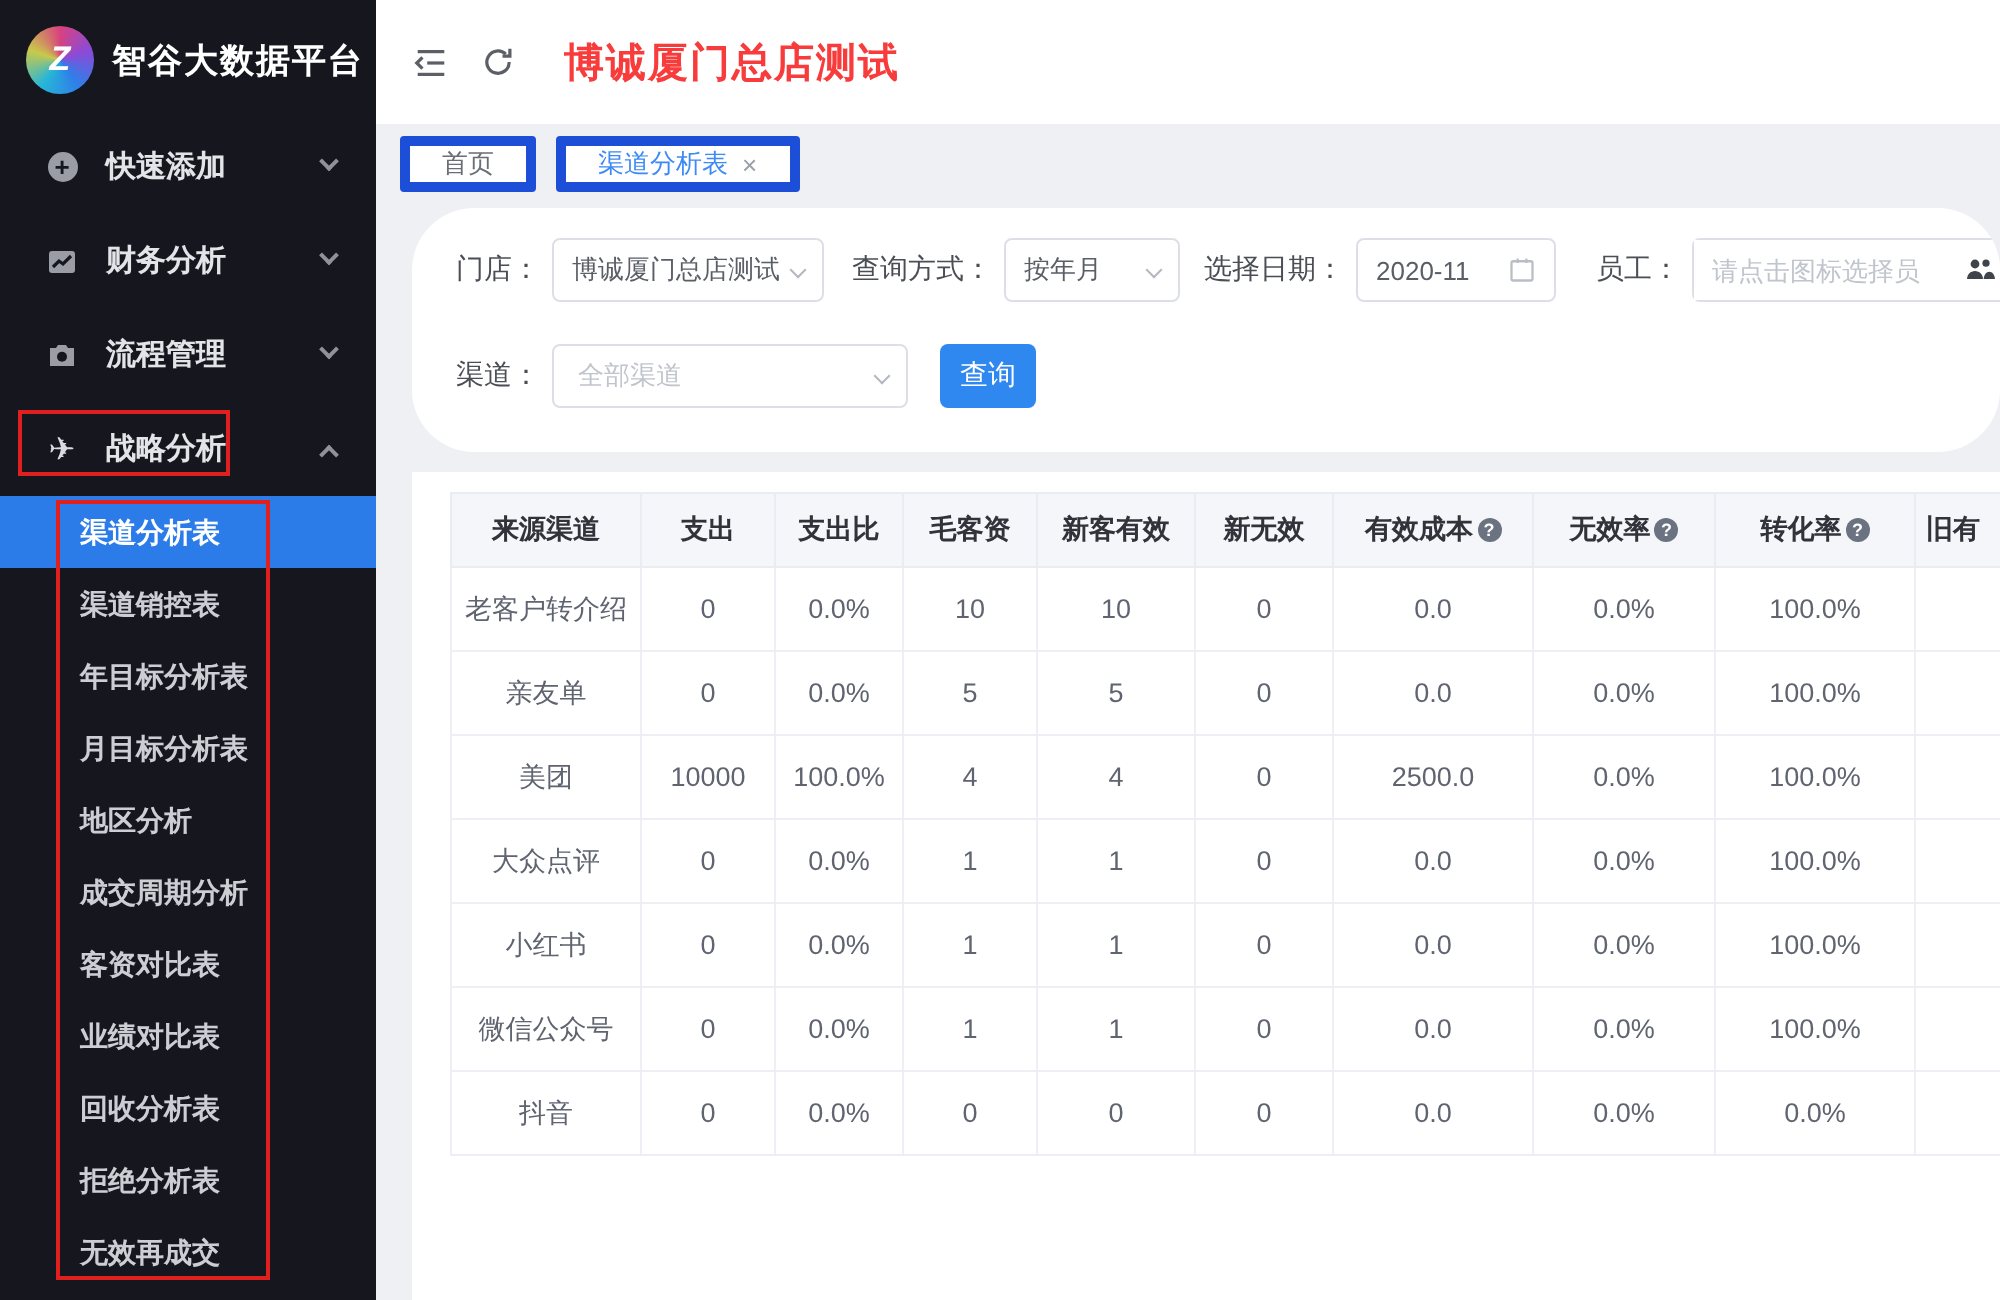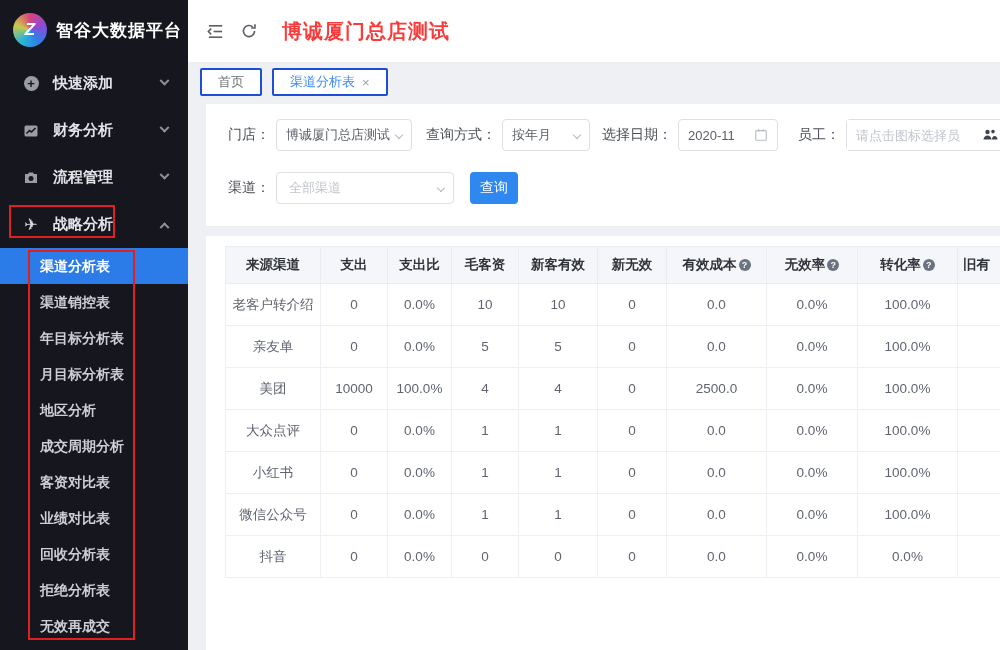--- a/index.html
+++ b/index.html
@@ -30,25 +30,25 @@
   #anno-strategy { left:9px; top:205px; width:106px; height:33px; }
   #anno-submenu { left:28px; top:250px; width:107px; height:390px; }
 
   
   .main { flex:1; min-width:0; display:flex; flex-direction:column; }
   .topbar { height:62px; background:#fff; display:flex; align-items:center; padding-left:10px; flex-shrink:0; }
   .icon-btn { width:34px; height:34px; display:flex; align-items:center; justify-content:center; cursor:pointer; }
   .page-title { color:#f83b3b; font-size:20px; font-weight:bold; margin-left:16px; letter-spacing:1px; }
 
   .tabbar { height:40px; background:#eef0f4; display:flex; align-items:center; padding-left:12px; gap:10px; flex-shrink:0; }
-  .tab { background:#fff; height:28px; display:flex; align-items:center; padding:0 16px; font-size:13px; color:#6a6f76; border:2px solid #1d4ed8; border-radius:2px; cursor:pointer; }
+  .tab { background:#fff; height:28px; display:flex; align-items:center; padding:0 16px; font-size:13px; color:#6a6f76; border:5px solid #1d4ed8; border-radius:2px; cursor:pointer; }
   .tab.active { color:#3d8af5; }
   .tab-close { margin-left:7px; color:#9aa0a8; font-size:13px; }
 
-  .filter-panel { background:#fff; margin:2px 0 0 18px; width:794px; padding:15px 0 22px 22px; overflow:hidden; flex-shrink:0; }
+  .filter-panel { background:#fff; margin:2px 0 0 18px; width:794px; padding:15px 0 22px 22px; overflow:hidden; flex-shrink:0;border-radius:31px; }
   .filter-row { display:flex; align-items:center; white-space:nowrap; }
   .filter-row + .filter-row { margin-top:21px; }
   .fgroup { display:flex; align-items:center; }
   .f-label { font-size:14px; color:#4b4f55; margin-right:6px; }
   .sel, .inp { height:32px; border:1px solid #dcdfe6; border-radius:4px; background:#fff; display:flex; align-items:center; padding:0 9px; font-size:13px; color:#5a5e66; }
   .sel .chev, .sel-arrow { width:6px; height:6px; border-right:1.6px solid #b4b8c0; border-bottom:1.6px solid #b4b8c0; transform:rotate(45deg); margin-left:auto; }
   .sel-value { overflow:hidden; text-overflow:ellipsis; white-space:nowrap; }
   .placeholder { color:#c0c4cc; }
   .sel-store { width:136px; margin-right:14px; }
   .sel-query { width:88px; margin-right:12px; }

